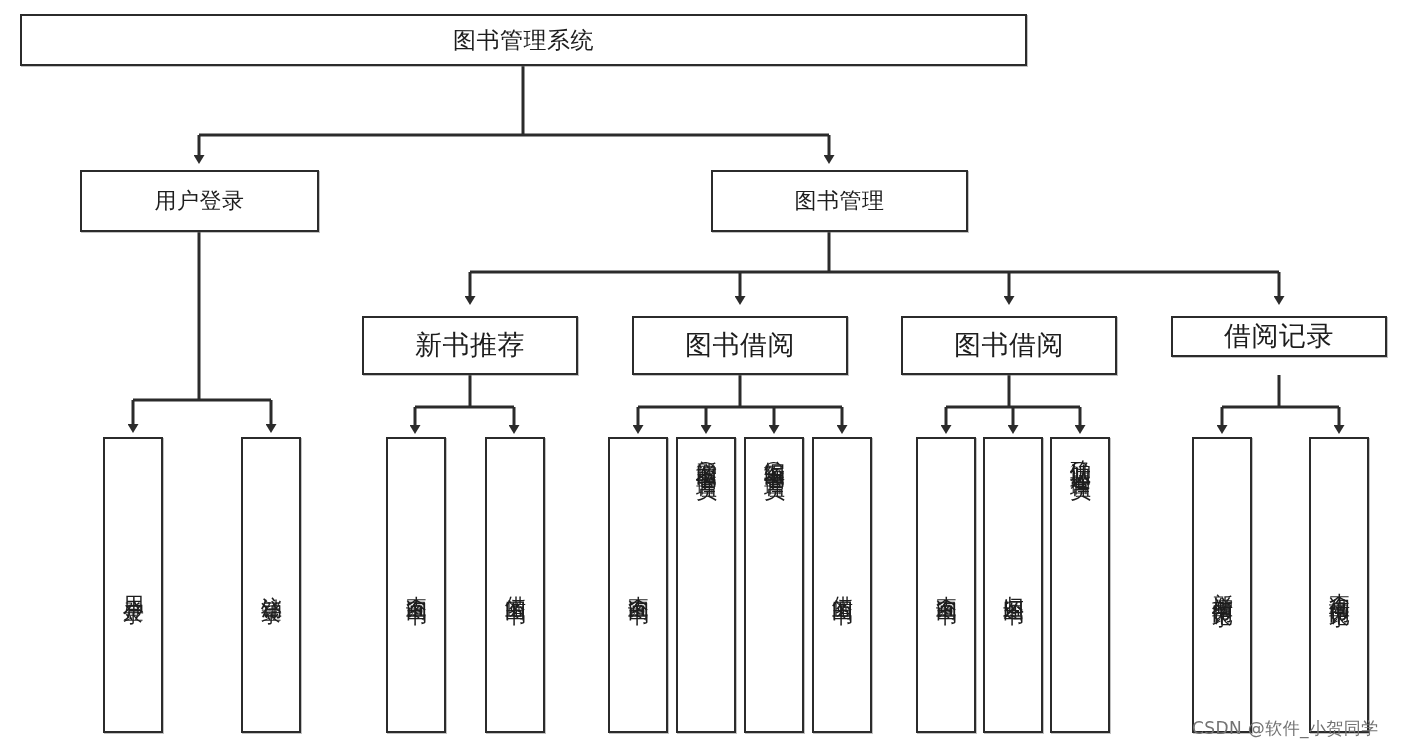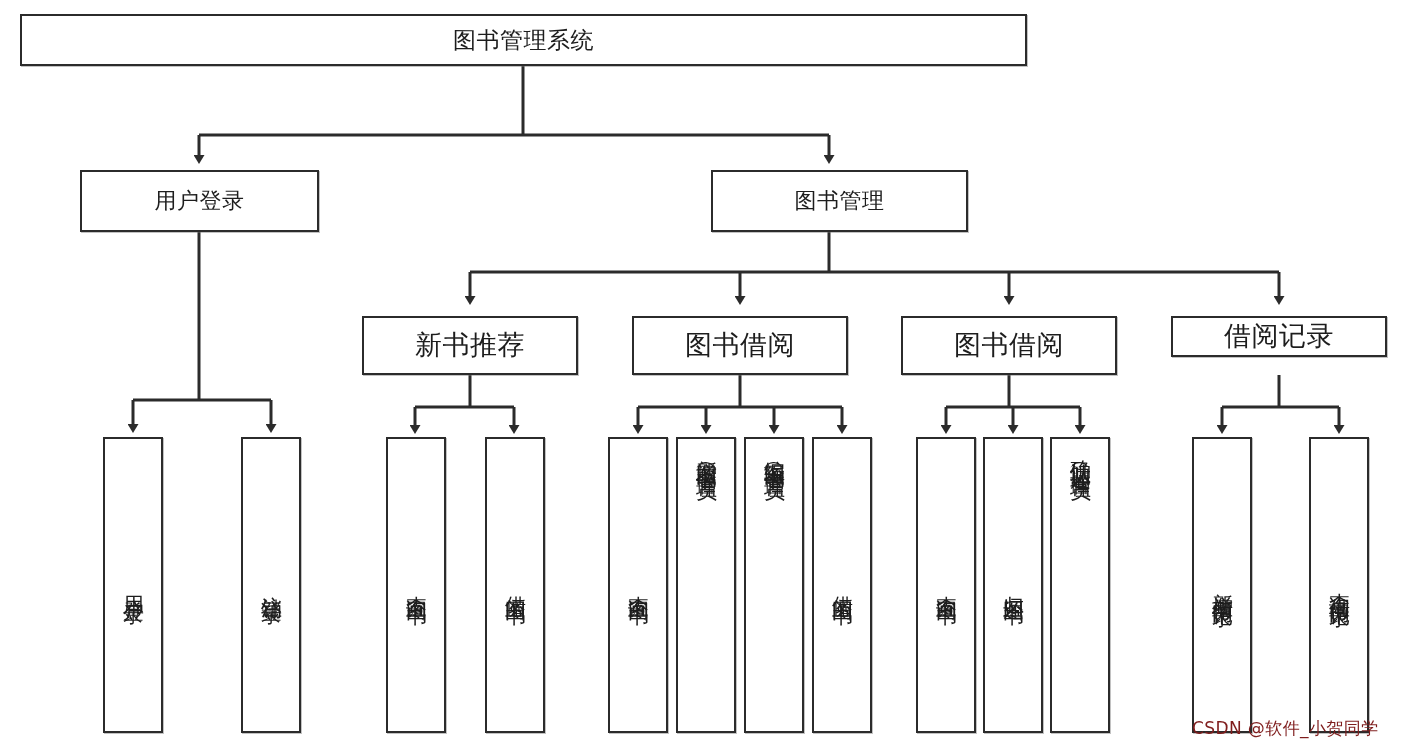--- a/index.html
+++ b/index.html
@@ -60,21 +60,21 @@
     letter-spacing: 3px;
     line-height: 1;
     white-space: nowrap;
   }
   .node-leaf.leaf-center {
     align-items: center;
     padding-top: 0;
   }
   .watermark {
     position: absolute;
-    color: #7f1d1d;
+    color: #737373;
     font-size: 17px;
     letter-spacing: 0.4px;
     white-space: nowrap;
     pointer-events: none;
   }
 </style>
 </head>
 <body>
 
 <div id="diagram-root">

